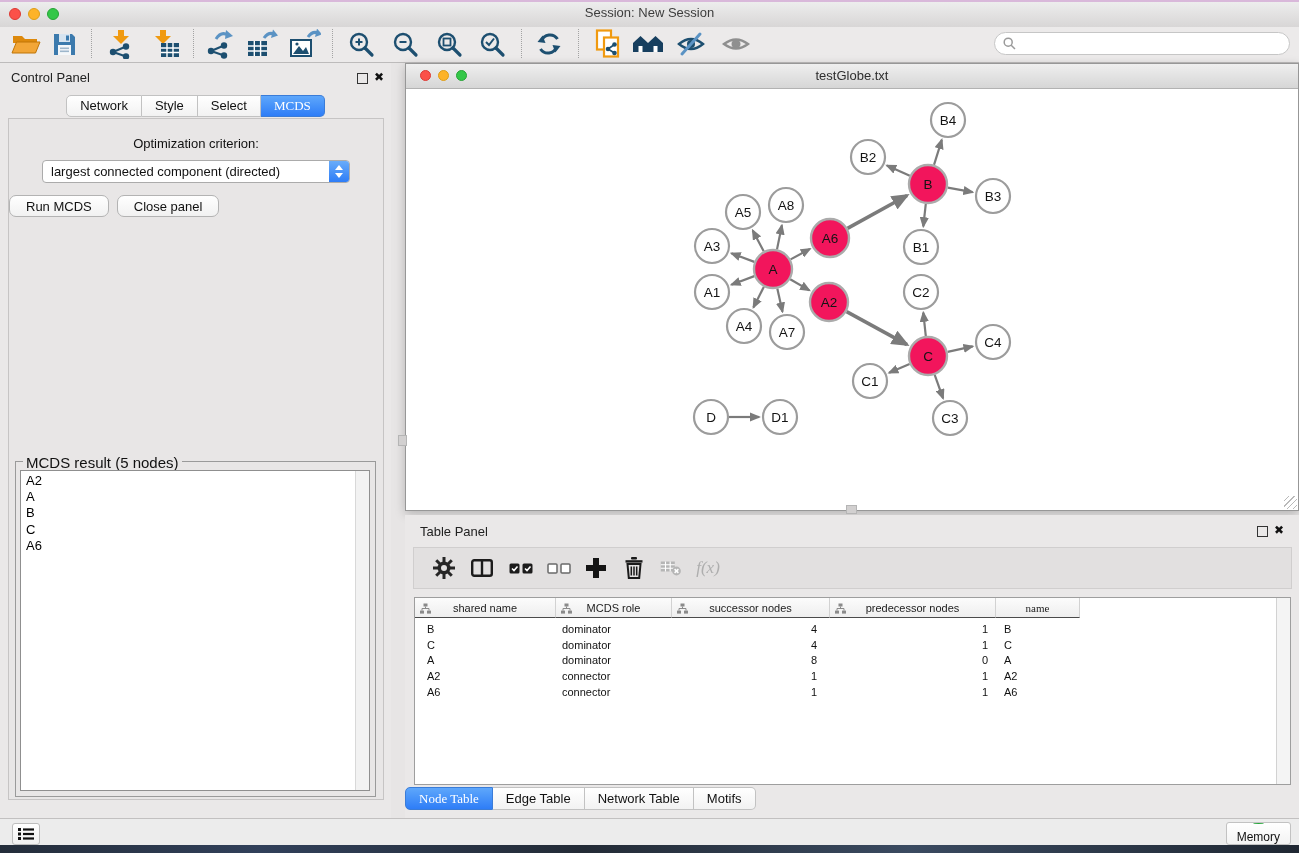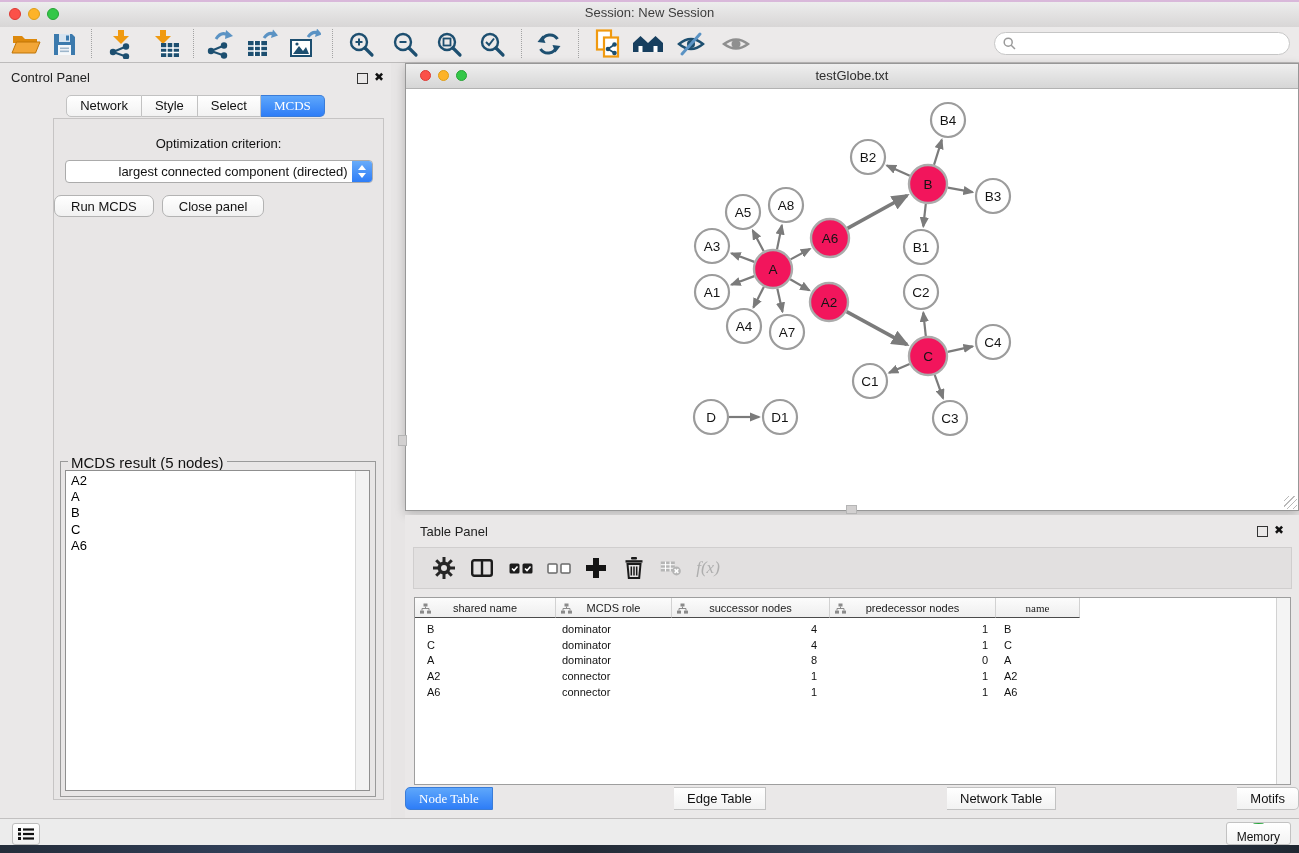--- a/index.html
+++ b/index.html
@@ -26,24 +26,24 @@
   .cp-title{position:absolute;left:11px;top:7px;font-size:13px;color:#222;}
   .win-float{position:absolute;width:9px;height:9px;border:1.5px solid #333;top:10px;}
   .win-close{position:absolute;top:7px;font-size:12px;font-weight:bold;color:#111;line-height:14px;}
   .seggroup{display:flex;}
   .cp-tabs{position:absolute;left:0;right:0;top:32px;justify-content:center;}
   .seg{height:20px;line-height:20px;padding:0 13px;background:linear-gradient(#ffffff,#f2f2f2);
        border:1px solid #c2c2c2;border-left:none;font-size:13px;color:#111;cursor:default;}
   .seg:first-child{border-left:1px solid #c2c2c2;border-radius:5px 0 0 5px;}
   .seg:last-child{border-radius:0 5px 5px 0;}
   .seg.sel{background:linear-gradient(#5ea7fb,#2e7df7);color:#fff;border-color:#3a7cd8;font-family:Liberation Serif, serif;}
-  .cp-content{position:absolute;left:8px;right:7px;top:55px;bottom:18px;border:1px solid #c6c4c4;background:#e8e6e6;margin-left:45px;}
+  .cp-content{position:absolute;left:8px;right:7px;top:55px;bottom:18px;border:1px solid #c6c4c4;background:#e8e6e6;}
   .opt-label{margin-top:17px;text-align:center;font-size:13px;color:#111;}
   .dropdown{position:relative;width:308px;height:23px;margin:9px auto 0;background:#fff;border:1px solid #ababab;
-            border-radius:4px;box-sizing:border-box;display:flex;align-items:center;padding-left:45px;}
+            border-radius:4px;box-sizing:border-box;display:flex;align-items:center;}
   .dd-text{font-size:13px;color:#111;padding-left:8px;flex:1;white-space:nowrap;}
   .dd-stepper{width:20px;align-self:stretch;background:linear-gradient(#69acf9,#2e7df7);border-radius:0 3px 3px 0;
               display:flex;flex-direction:column;align-items:center;justify-content:center;gap:3px;}
   .dd-stepper .up{width:0;height:0;border-left:4px solid transparent;border-right:4px solid transparent;border-bottom:5px solid #fff;}
   .dd-stepper .down{width:0;height:0;border-left:4px solid transparent;border-right:4px solid transparent;border-top:5px solid #fff;}
   .btnrow{display:flex;justify-content:flex-start;gap:8px;margin-top:12px;}
   .macbtn{height:22px;padding:0 16px;font-size:13px;color:#111;background:linear-gradient(#ffffff,#f1f1f1);
           border:1px solid #b3b3b3;border-radius:7px;font-family:inherit;}
   .result-group{position:absolute;left:6px;right:7px;top:342px;bottom:2px;border:1px solid #9a9a9a;}
   .legend{position:absolute;top:-8px;left:7px;background:#e8e6e6;padding:0 3px;font-size:15px;color:#111;}
@@ -70,21 +70,21 @@
   .dtable{position:absolute;left:9px;right:8px;top:82px;height:188px;background:#fff;border:1px solid #9e9e9e;box-sizing:border-box;}
   .thead{position:absolute;left:0;top:0;height:21px;}
   .thcell{position:absolute;top:0;height:20px;box-sizing:border-box;background:linear-gradient(#fcfcfc,#eeeeee);
           border-right:1px solid #d2d2d2;border-bottom:1px solid #4a4a4a;display:flex;align-items:center;justify-content:center;
           font-size:11px;color:#1c1c1c;}
   .thcell .hicon{position:absolute;left:5px;top:5px;}
   .tbody{position:absolute;left:0;right:14px;top:23px;}
   .trow{display:flex;height:15.7px;align-items:center;font-size:11px;color:#111;}
   .tc{box-sizing:border-box;white-space:nowrap;overflow:hidden;}
   .tscroll{position:absolute;right:0;top:0;bottom:0;width:13px;background:#f4f4f4;border-left:1px solid #d2d2d2;}
-  .ttabs{position:absolute;left:0;right:0;top:272px;display:flex;justify-content:space-between;}
+  .ttabs{position:absolute;left:0;right:0;top:272px;display:flex;justify-content:flex-start;}
   .ttabs .seg{height:21px;line-height:21px;}
   
   .statusbar{position:absolute;left:0;top:818px;right:0;height:27px;background:#ececec;border-top:1px solid #c2c0c0;}
   .listbtn{position:absolute;left:12px;top:4px;width:26px;height:20px;background:linear-gradient(#fff,#f0f0f0);
            border:1px solid #bdbdbd;border-radius:3px;display:flex;align-items:center;justify-content:center;}
   .membtn{position:absolute;right:8px;top:3px;height:21px;padding:0 10px;background:linear-gradient(#fff,#f3f3f3);
           border:1px solid #c2c2c2;border-radius:3px;display:flex;align-items:center;gap:6px;font-size:12px;color:#111;flex-direction:column;}
   .memdot{width:11px;height:11px;border-radius:50%;background:#27a73c;}
   .desktop-strip{position:absolute;left:0;top:845px;right:0;height:8px;
                  background:linear-gradient(90deg,#242d3a,#31405a 20%,#232b36 45%,#3a4a60 70%,#1f2732);}

